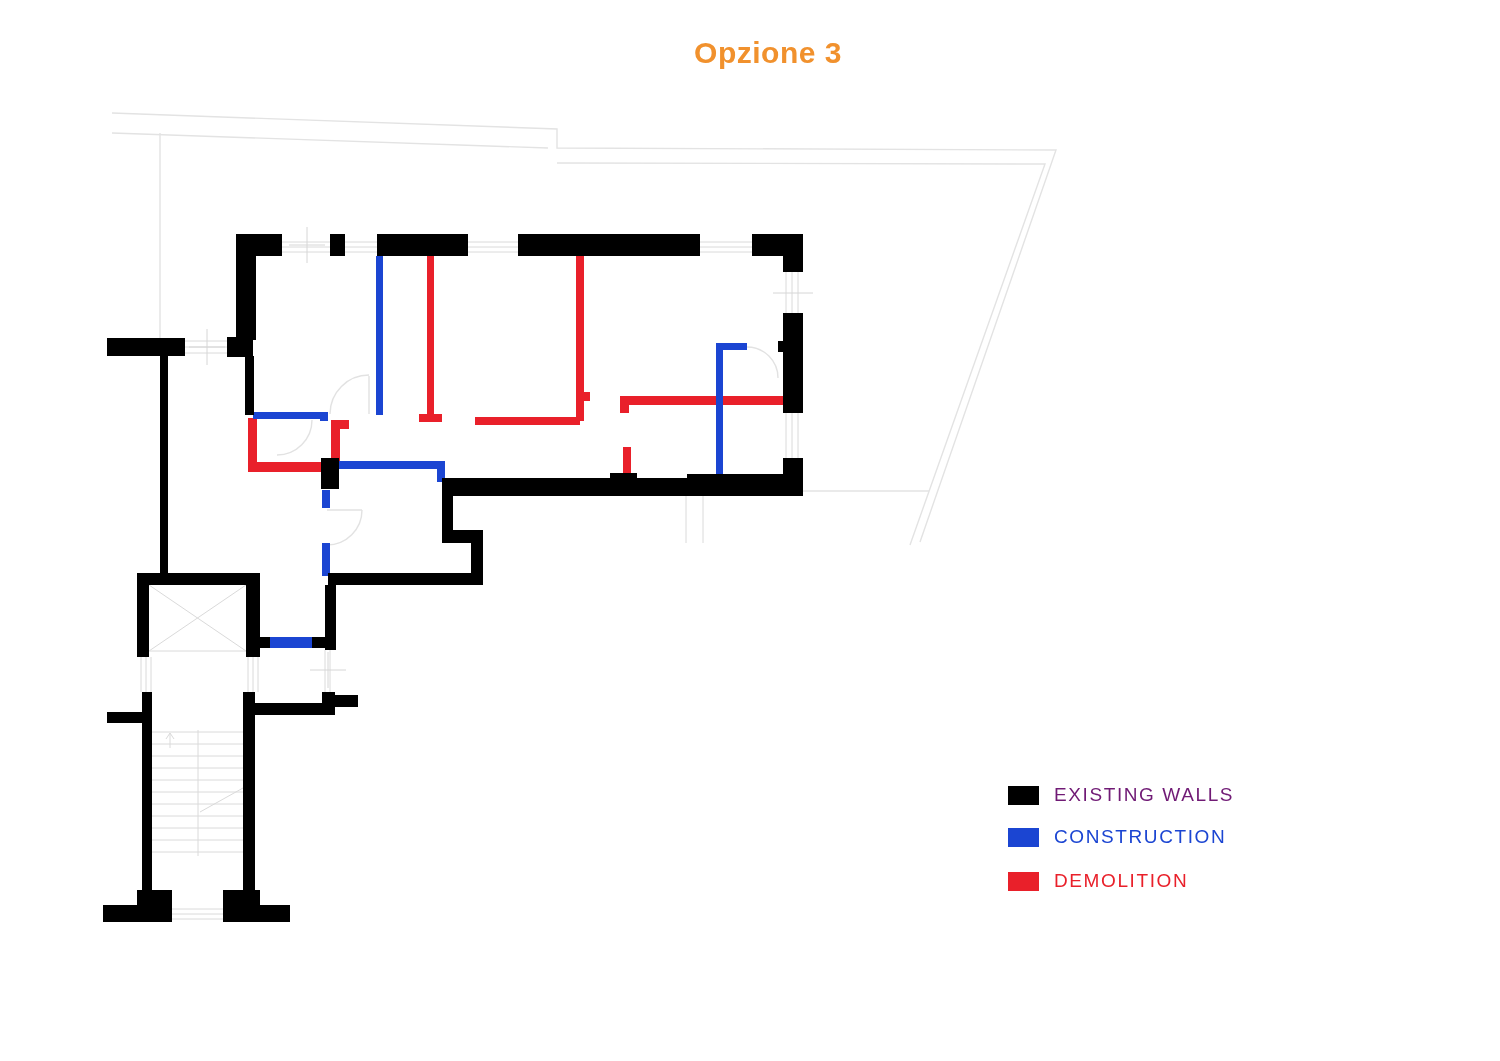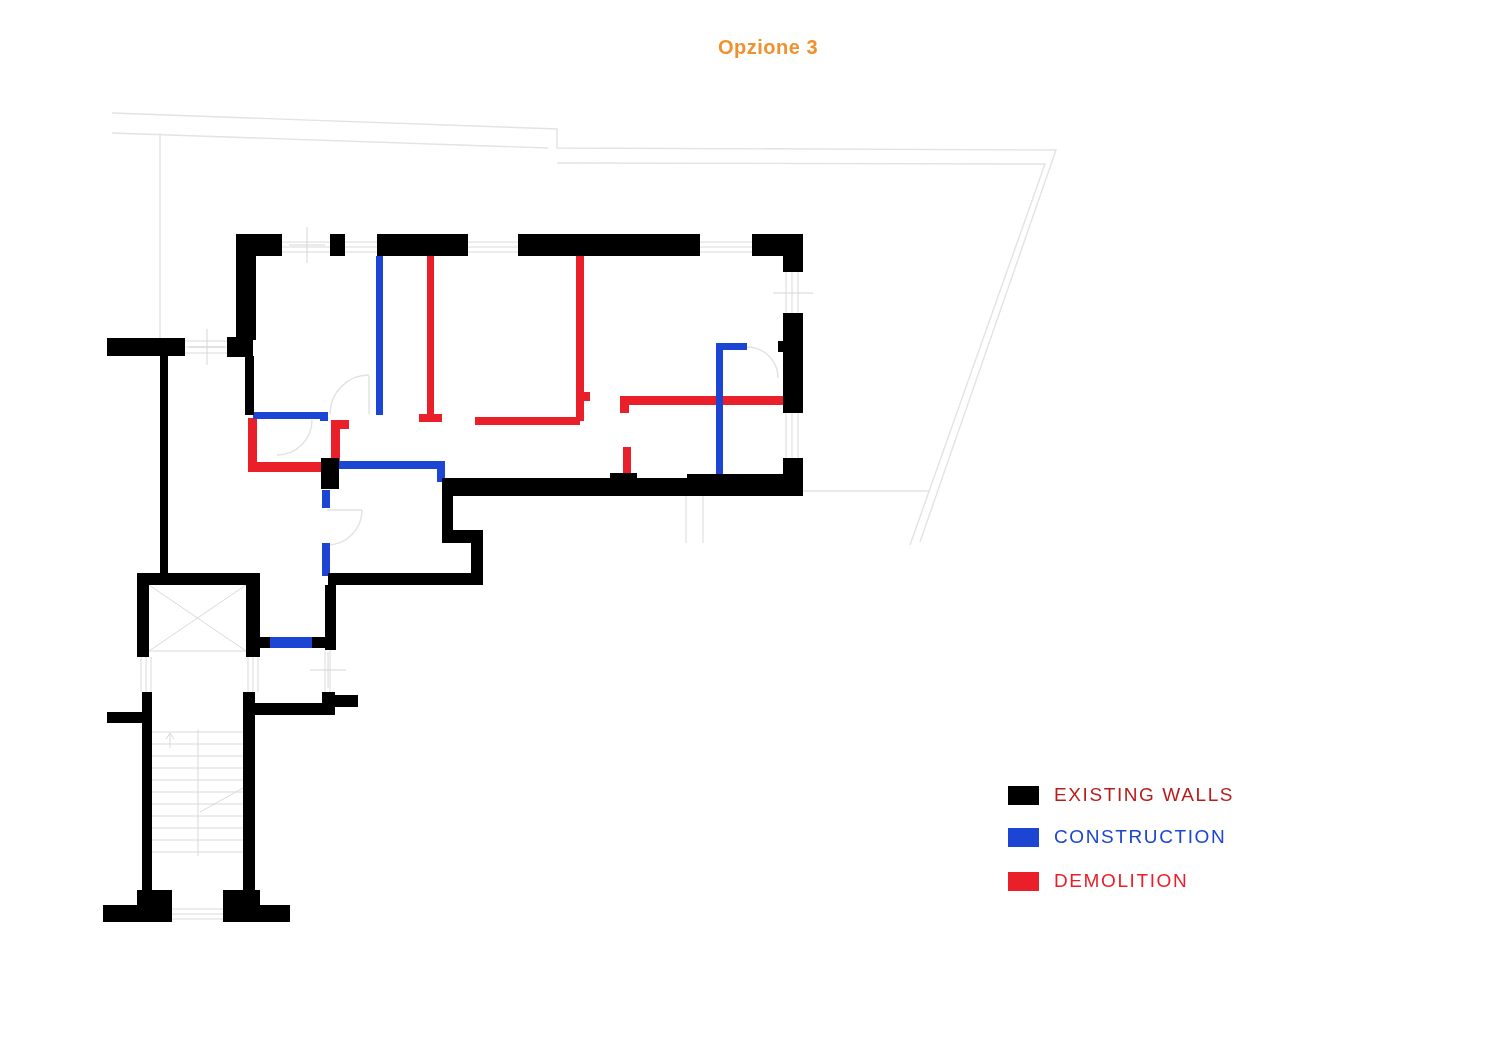--- a/index.html
+++ b/index.html
@@ -3,21 +3,21 @@
 <meta charset="utf-8">
 <style>
   html,body{margin:0;padding:0;}
   body{
     width:1500px;height:1061px;position:relative;overflow:hidden;
     background:#ffffff;
     font-family:"Liberation Sans", sans-serif;
   }
   .page-title{
     position:absolute;top:36px;left:768px;transform:translateX(-50%);
-    font-size:20px;font-weight:bold;letter-spacing:.5px;white-space:nowrap;
+    font-size:30px;font-weight:bold;letter-spacing:.5px;white-space:nowrap;
   }
   .plan-wrap{position:absolute;inset:0;}
   .plan-wrap svg{display:block;}
   .legend{position:absolute;left:1008px;top:784px;width:260px;}
   .legend-row{position:absolute;left:0;display:flex;align-items:center;height:20px;}
   .legend-row.r0{top:1px;}
   .legend-row.r1{top:43px;align-items:center;}
   .legend-row.r2{top:87px;}
   .swatch{width:31px;height:19px;display:inline-block;flex:0 0 auto;}
   .legend-label{
@@ -137,21 +137,21 @@
         <rect x="103" y="905" width="69" height="17" fill="#000000"></rect>
         <rect x="223" y="905" width="67" height="17" fill="#000000"></rect>
         <rect x="778" y="341" width="7" height="11" fill="#000000"></rect>
       </g>
     </svg>
 </div>
 
 <div class="legend">
   <div class="legend-row r0">
     <span class="swatch" style="background: rgb(0, 0, 0);"></span>
-    <span class="legend-label" style="color: #b91c1c;">EXISTING WALLS</span>
+    <span class="legend-label" style="color: #701a75;">EXISTING WALLS</span>
   </div>
   <div class="legend-row r1">
     <span class="swatch" style="background: rgb(27, 69, 210);"></span>
     <span class="legend-label" style="color: rgb(27, 69, 210);">CONSTRUCTION</span>
   </div>
   <div class="legend-row r2">
     <span class="swatch" style="background: rgb(233, 32, 42);"></span>
     <span class="legend-label" style="color: rgb(233, 32, 42); text-align: center;">DEMOLITION</span>
   </div>
 </div>

